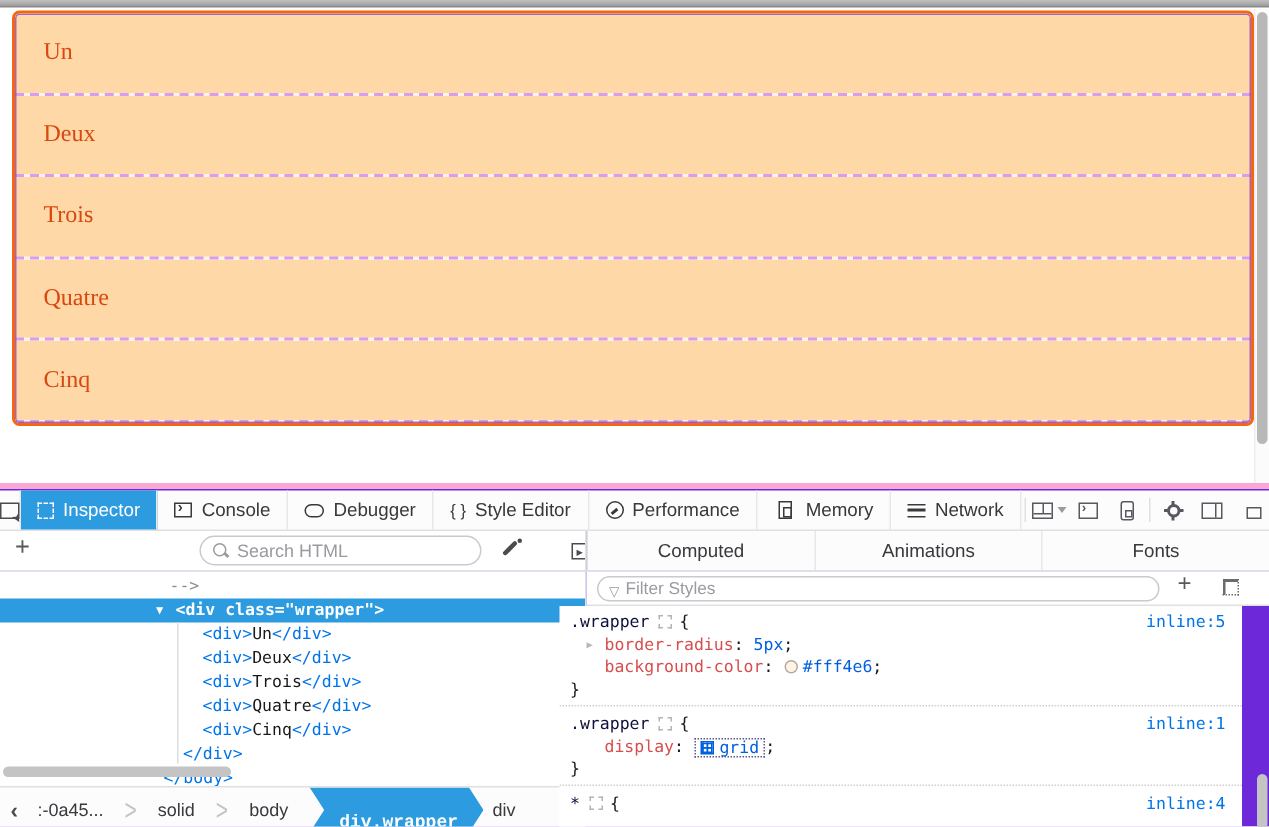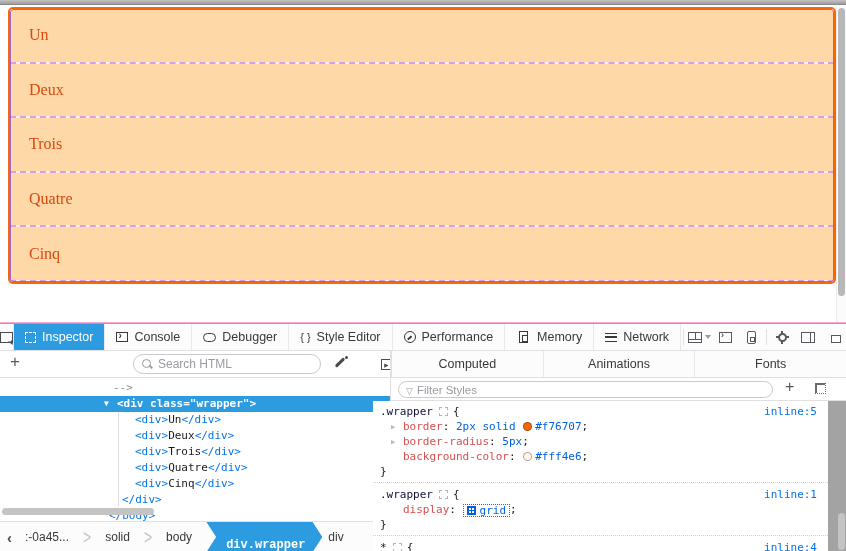--- a/index.html
+++ b/index.html
@@ -18,22 +18,22 @@
   .grid-wrapper { position:absolute; left:8px; top:1px; width:828px; height:277px;
     border:2px solid #f76707; border-radius:5px; background:#fff4e6;
     display:flex; flex-direction:column; overflow:hidden; }
   .grid-overlay { position:absolute; inset:0; border:1px solid rgba(132,74,222,.8); border-radius:3px; pointer-events:none; z-index:3; }
   .grid-row { flex:1; background:#ffd8a8; background-clip:padding-box; display:flex; align-items:center;
     padding-left:19px; font-family:"Liberation Serif",serif; font-size:16px; color:#d9480f; position:relative; }
   .grid-row + .grid-row { border-top:2px dashed rgba(207,142,240,.85); }
   .grid-row:last-child { border-bottom:2px dashed rgba(207,142,240,.85); }
 
   
-  .devtools { position:absolute; left:0; top:322px; width:846px; height:229px; background:#a3a3a3;
-    border-top:1px solid #f9a8d4; font-size:12px; color:#38383d; }
+  .devtools { position:absolute; left:0; top:322px; width:846px; height:229px; background:#6d28d9;
+    border-top:4px solid #f9a8d4; font-size:12px; color:#38383d; }
 
   
   .tabbar { position:absolute; left:0; top:1px; width:846px; height:27px; background:#fcfcfc;
     border-bottom:1px solid #e0e0e2; display:flex; align-items:stretch; }
   .pick-btn { width:36px; display:flex; align-items:center; justify-content:center; border-right:1px solid #e8e8ea; color:#4a4a4f; }
   .tab { display:flex; align-items:center; gap:6px; padding:0 11px; border-right:1px solid #e8e8ea;
     color:#38383d; font-size:12.5px; white-space:nowrap; }
   .tab.active { background:#2c9bdf; color:#fff; }
   .tab-icons-right { margin-left:auto; display:flex; align-items:center; padding-right:6px; color:#58585f; }
   .winbtn { display:flex; align-items:center; justify-content:center; width:26px; height:26px; color:#58585f; }
@@ -304,21 +304,20 @@
         <span class="icon icon-funnel-icon"></span>
         <input placeholder="Filter Styles" style="">
       </div>
       <span class="add-rule">+</span>
       <span class="icon-pseudo-class-icon"></span>
     </div>
 
     <div class="rules-pane">
         <div class="rule-block">
           <div class="rline"><span class="sel">.wrapper</span><span class="icon-highlighter-icon"></span><span>{</span><span class="loc">inline:5</span></div>
-          <div class="rline prop-line"><span class="expander">▶</span><span class="pname">border</span><span>: </span><span class="pval">2px solid </span><span class="swatch" style="background: rgb(247, 103, 7);"></span><span class="pval">#f76707</span><span>;</span></div>
           <div class="rline prop-line"><span class="expander">▶</span><span class="pname">border-radius</span><span>: </span><span class="pval">5px</span><span>;</span></div>
           <div class="rline prop-line"><span class="no-expander"></span><span class="pname">background-color</span><span>: </span><span class="swatch" style="background: rgb(255, 244, 230);"></span><span class="pval">#fff4e6</span><span>;</span></div>
           <div class="rline"><span>}</span></div>
         </div>
         <div class="rule-sep"></div>
         <div class="rule-block">
           <div class="rline"><span class="sel">.wrapper</span><span class="icon-highlighter-icon"></span><span>{</span><span class="loc">inline:1</span></div>
           <div class="rline prop-line"><span class="no-expander"></span><span class="pname">display</span><span>: </span><span class="grid-badge"><span class="icon-grid-icon"></span><span class="pval">grid</span></span><span>;</span></div>
           <div class="rline"><span>}</span></div>
         </div>

